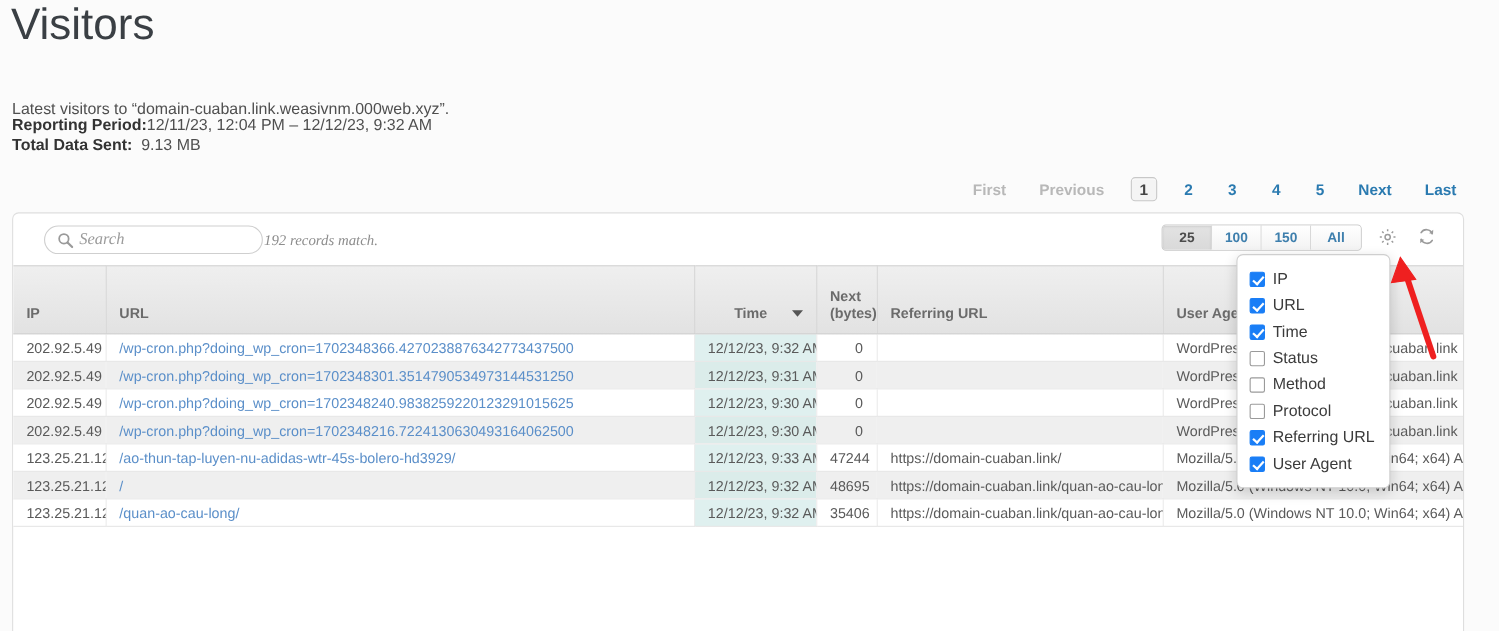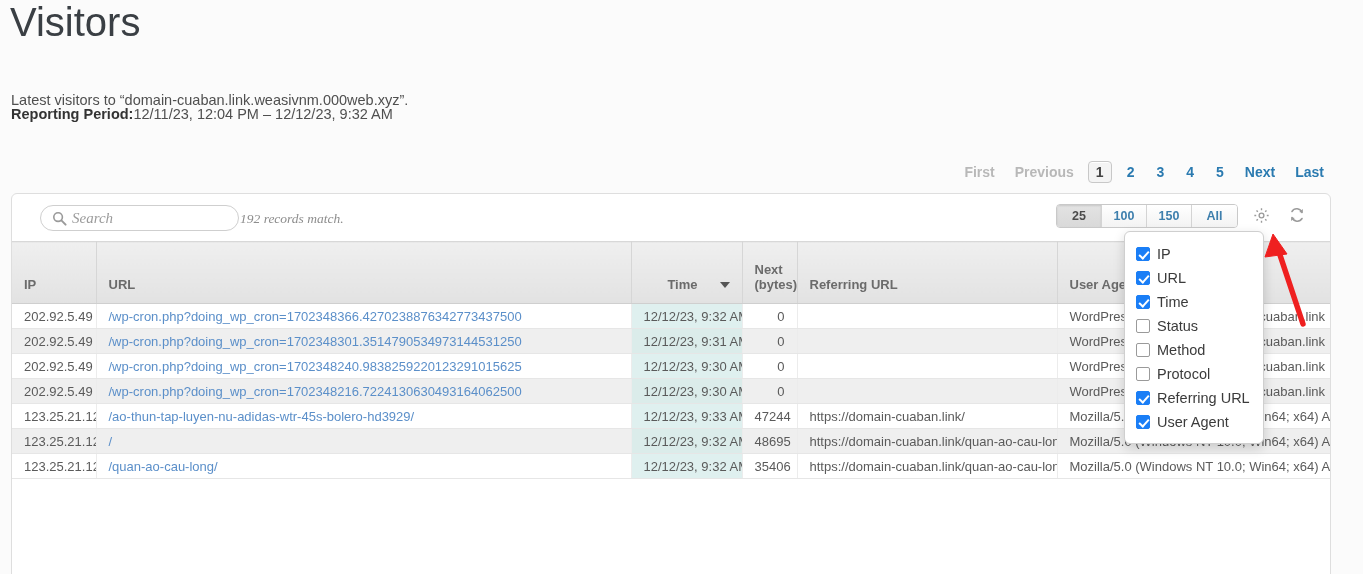--- a/index.html
+++ b/index.html
@@ -24,21 +24,21 @@
     font-size: 14.5px; color: #4f4f4f; white-space: nowrap; margin-top: 24px;
   }
   .meta { position: absolute; left: 11px; top: 105px; font-size: 14.5px; line-height: 18px; }
   .meta .row { white-space: nowrap; }
   .meta .lab { font-weight: bold; color: #333; }
   .meta .val { color: #4f4f4f; }
 
   
   .pager {
     position: absolute; right: 31px; top: 161px;
-    display: flex; align-items: center; gap: 4px;
+    display: flex; align-items: center; gap: 14px;
     font-size: 14px; font-weight: bold;
   }
   .pager .pg {
     display: inline-block; padding: 3px 8px; margin: 0 2px;
     color: #2a7ab0; text-decoration: none; cursor: pointer;
   }
   .pager .pg.disabled { color: #b8b8b8; cursor: default; }
   .pager .pg.num { padding: 3px 7px; }
   .pager .pg.active {
     color: #444; background: #f4f4f4;
@@ -188,20 +188,23 @@
 <body>
 
 <div id="page">
 
   <div class="page-title">Visitors</div>
   <div class="intro">Latest visitors to “domain-cuaban.link.weasivnm.000web.xyz”.</div>
 
   <div class="meta">
     <div class="row">
       <span class="lab">Reporting Period:</span><span class="val">12/11/23, 12:04 PM  –  12/12/23, 9:32 AM</span>
+    </div>
+    <div class="row">
+      <span class="lab">Total Data Sent:</span>&nbsp;&nbsp;<span class="val">9.13 MB</span>
     </div>
   </div>
 
   <div class="pager">
     <span class="pg disabled wide">First</span>
     <span class="pg disabled wide">Previous</span>
     <span class="pg num active">1</span>
     <span class="pg num">2</span>
     <span class="pg num">3</span>
     <span class="pg num">4</span>

